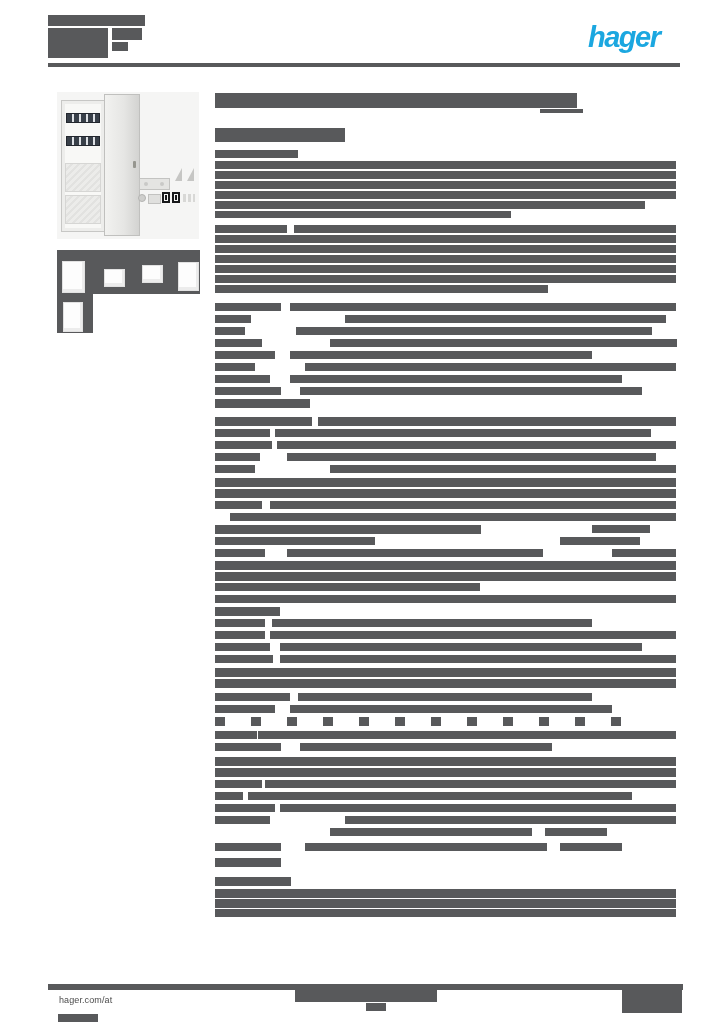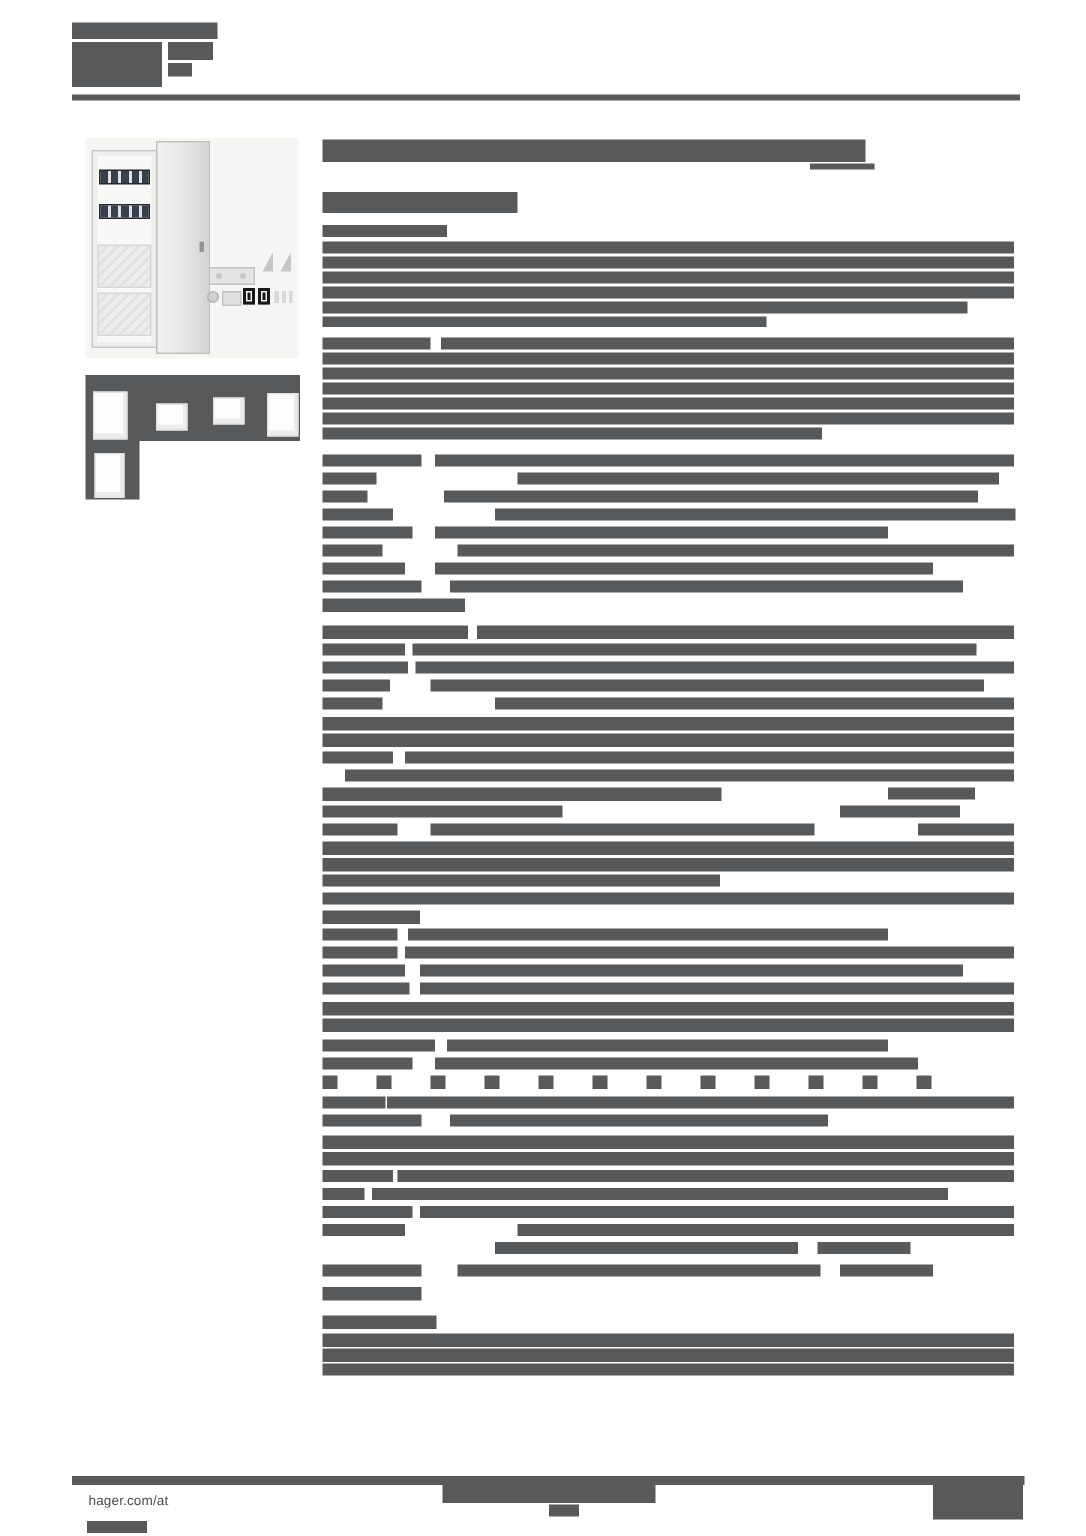--- a/index.html
+++ b/index.html
@@ -46,20 +46,21 @@
        background:repeating-linear-gradient(90deg,#d8d8d6 0 3px,#f5f5f4 3px 5px);}
   
   .sitebox{position:absolute;left:55px;top:990px;width:114px;height:24px;background:#ffffff;}
   .site{position:absolute;left:4px;top:5px;font-size:9px;color:#4c4c4c;letter-spacing:0.1px;}
 </style>
 </head>
 <body>
 
 <div class="page">
 
+  <div class="logo">hager</div>
   <div class="rule"></div>
   <div class="layer" id="header-bars">
       <div class="bar" style="left: 48px; top: 15px; width: 97px; height: 11px;"></div>
       <div class="bar" style="left: 48px; top: 28px; width: 60px; height: 30px;"></div>
       <div class="bar" style="left: 112px; top: 28px; width: 30px; height: 12px;"></div>
       <div class="bar" style="left: 112px; top: 42px; width: 16px; height: 9px;"></div>
     </div>
 
   <div class="photo">
     <div class="cabinet">

